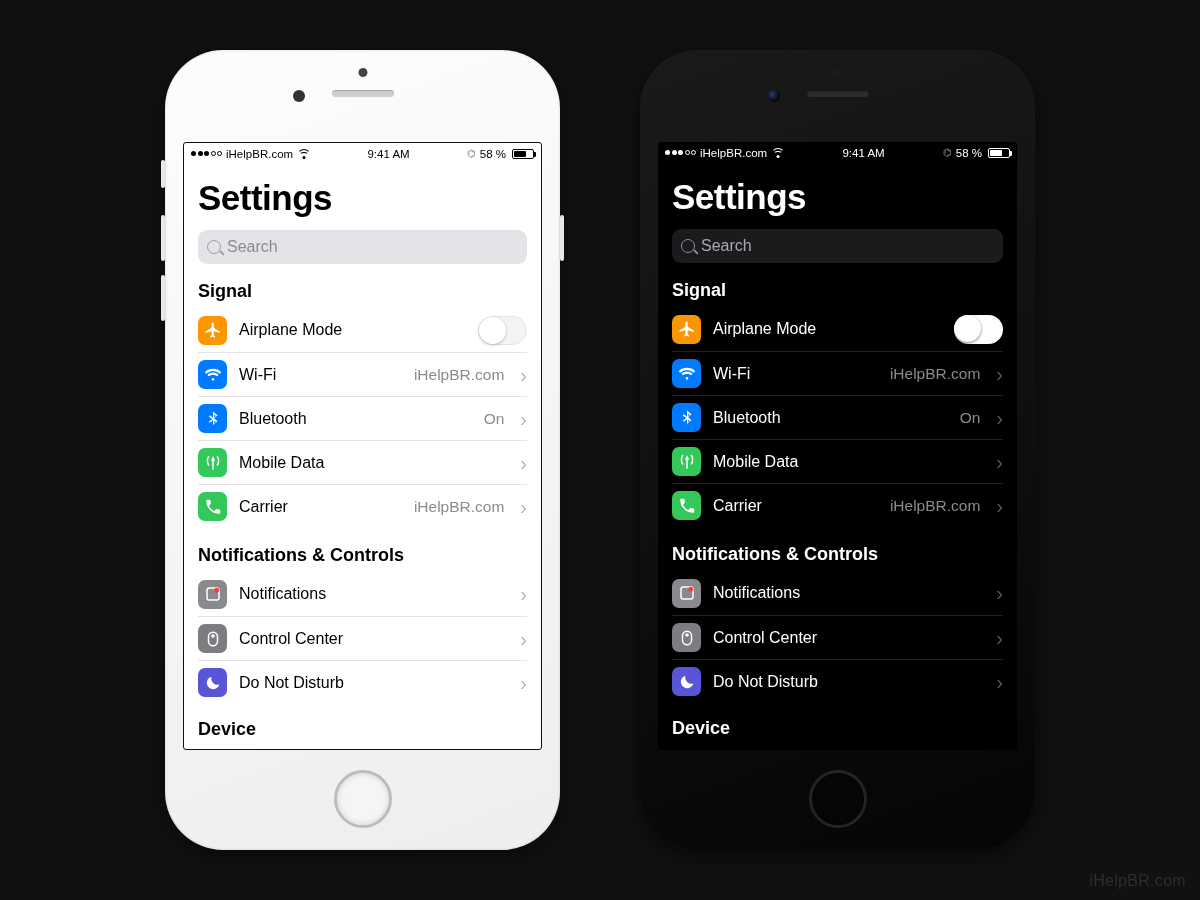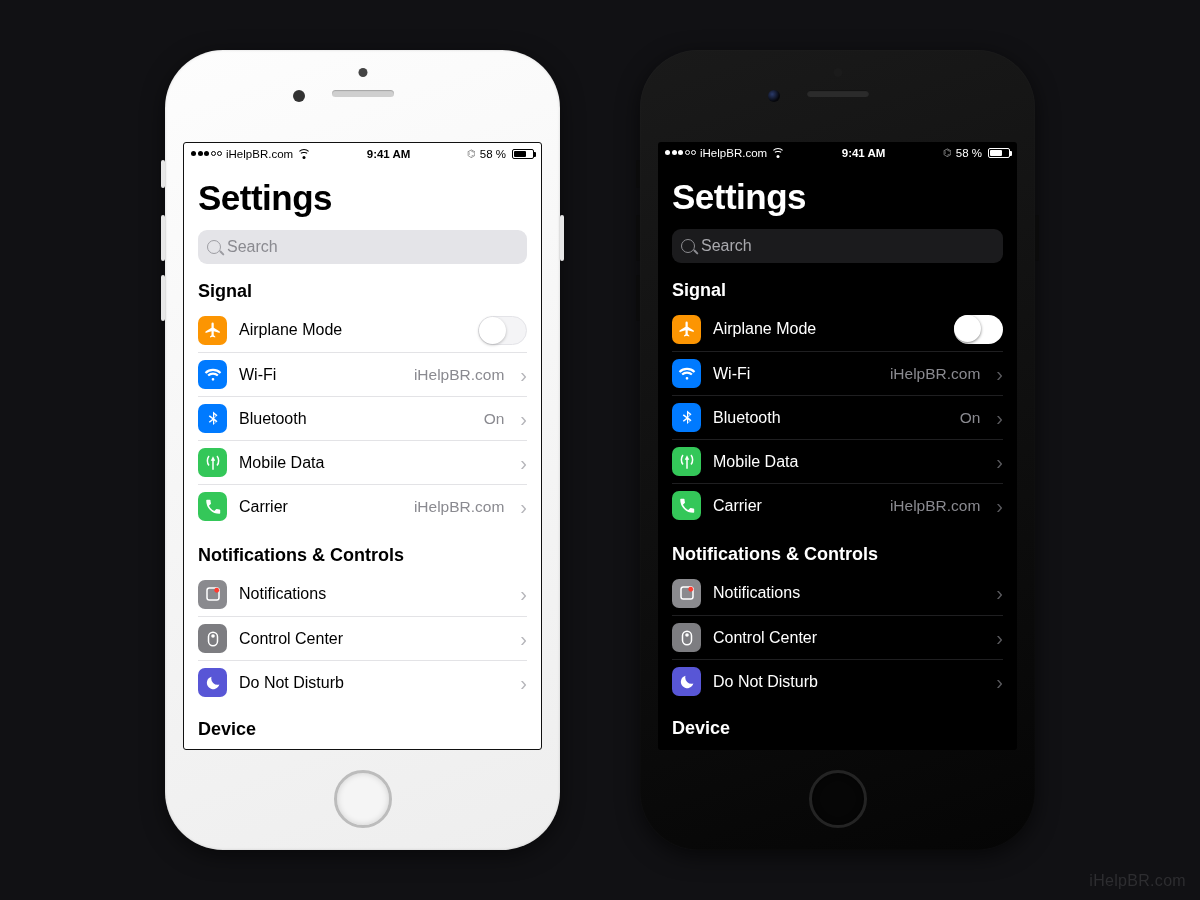--- a/index.html
+++ b/index.html
@@ -35,21 +35,21 @@
 .home{position:absolute;bottom:22px;left:50%;transform:translateX(-50%);width:58px;height:58px;border-radius:50%;}
 .phone.light .home{background:#f5f5f5;border:3px solid #bcbcbc;box-shadow:inset 0 0 6px rgba(0,0,0,.15);}
 .phone.dark  .home{background:#060606;border:3px solid #242424;box-shadow:inset 0 0 6px rgba(0,0,0,.6);}
 
 .screen{width:100%;height:100%;border-radius:3px;overflow:hidden;position:relative;}
 .phone.light .screen{background:#fff;color:#000;border:1.5px solid #111;}
 .phone.dark  .screen{background:#000;color:#fff;}
 
 .statusbar{height:21px;font-size:11.5px;display:flex;align-items:center;padding:0 7px;justify-content:space-between;}
 .sb-left,.sb-right{display:flex;align-items:center;gap:4px;}
-.sb-center{font-weight:700;}
+.sb-center{font-weight:400;}
 .dotsig{display:flex;gap:1.5px;align-items:center;}
 .dotsig i{width:5px;height:5px;border-radius:50%;display:block;}
 .light .dotsig i.on{background:#000;} .light .dotsig i.off{border:1px solid #000;}
 .dark  .dotsig i.on{background:#fff;} .dark  .dotsig i.off{border:1px solid #fff;}
 .wifi-ic{width:13px;height:10px;position:relative;}
 .wifi-ic::before,.wifi-ic::after{content:"";position:absolute;left:50%;transform:translateX(-50%);border:1.3px solid currentColor;border-bottom:none;border-left-color:transparent;border-right-color:transparent;border-radius:50% 50% 0 0/100% 100% 0 0;}
 .wifi-ic::before{width:12px;height:6px;top:0;}
 .wifi-ic::after{width:7px;height:3.5px;top:3px;}
 .wifi-ic b{position:absolute;width:3px;height:3px;background:currentColor;border-radius:50%;left:50%;transform:translateX(-50%);bottom:0;}
 .bt-ic{font-size:10px;opacity:.55;}

